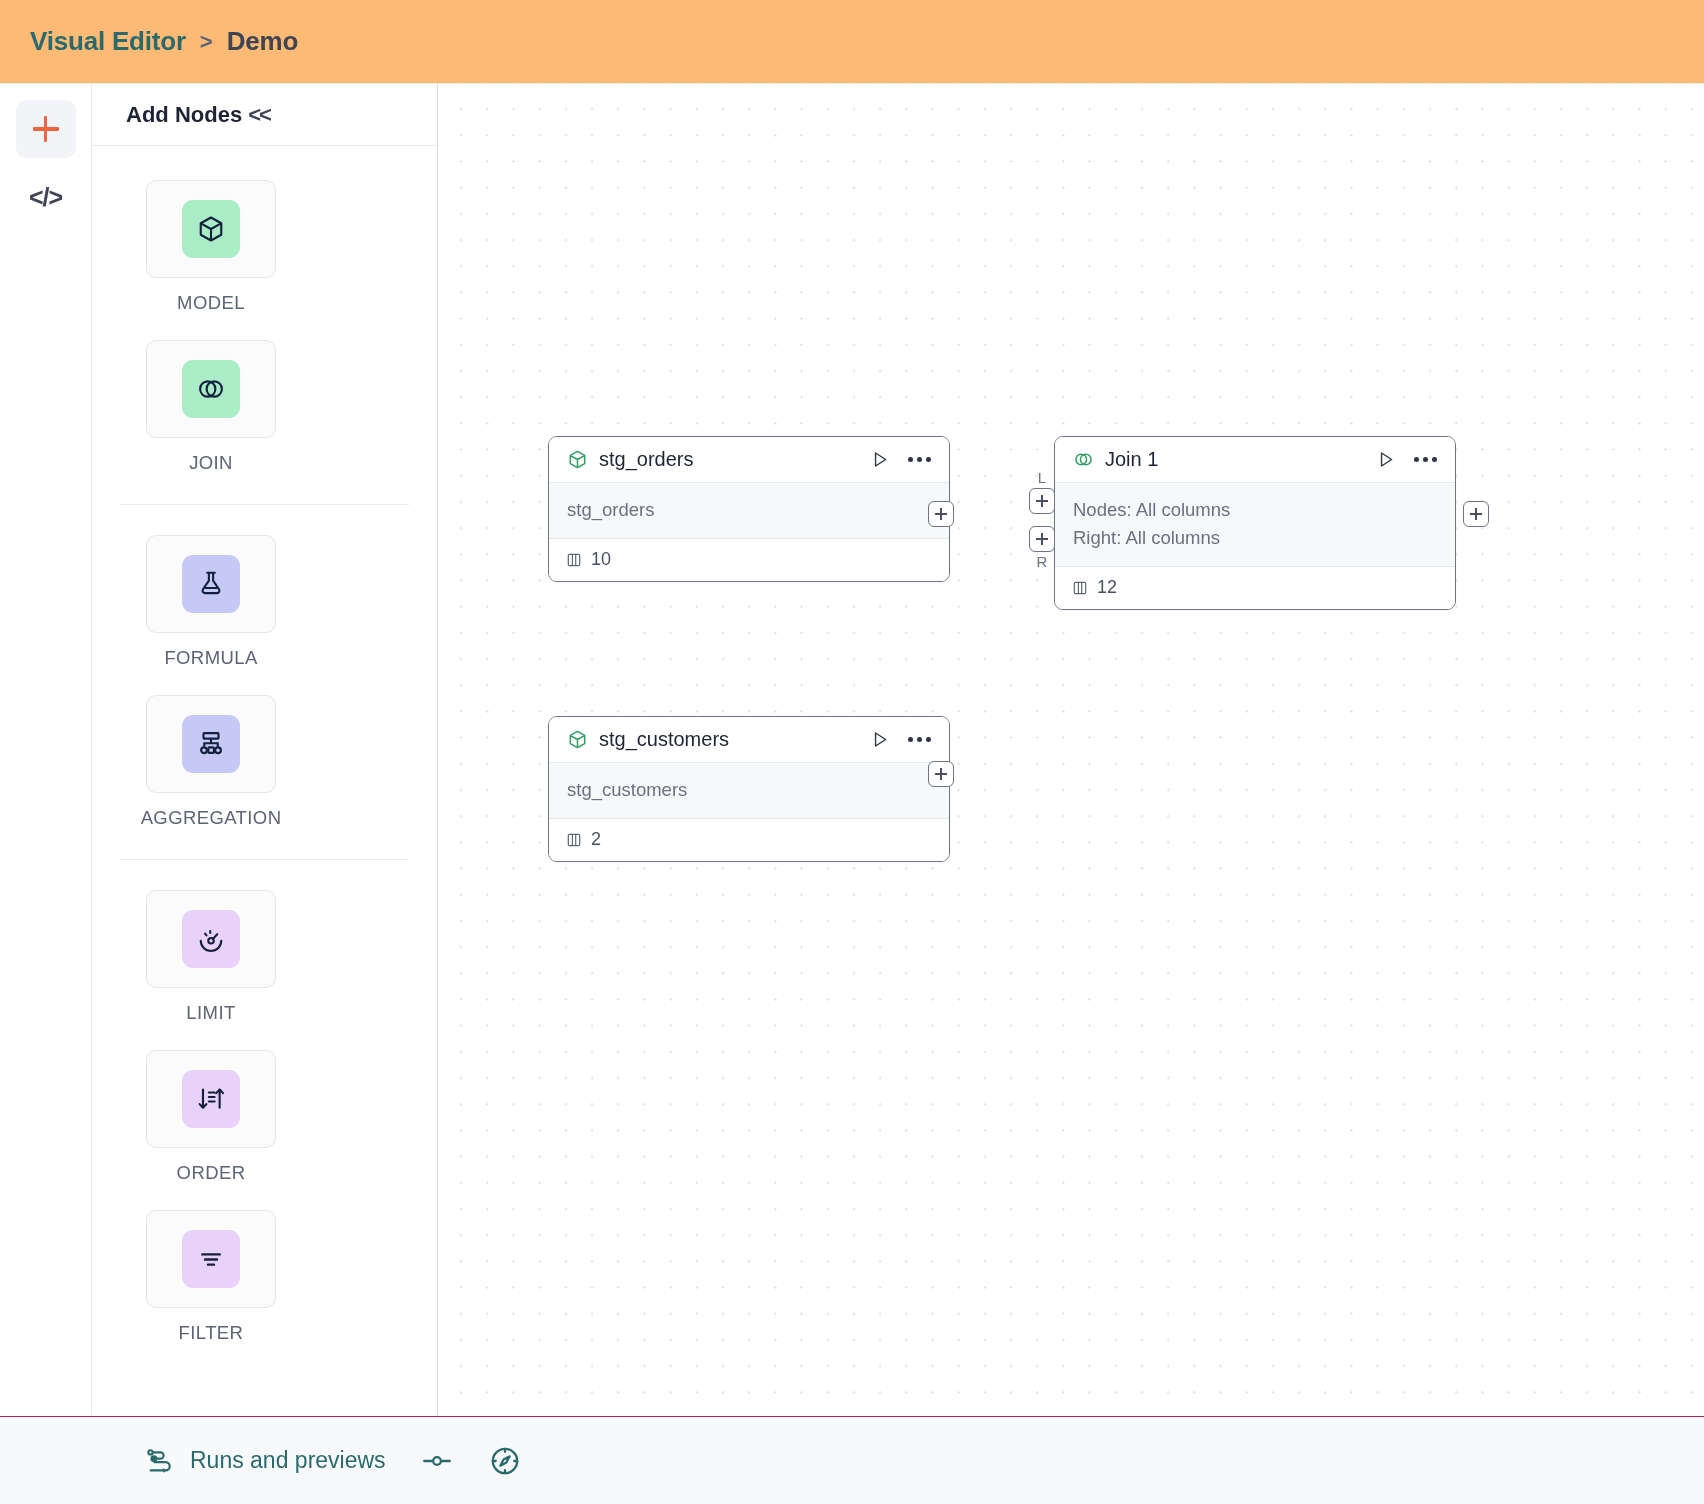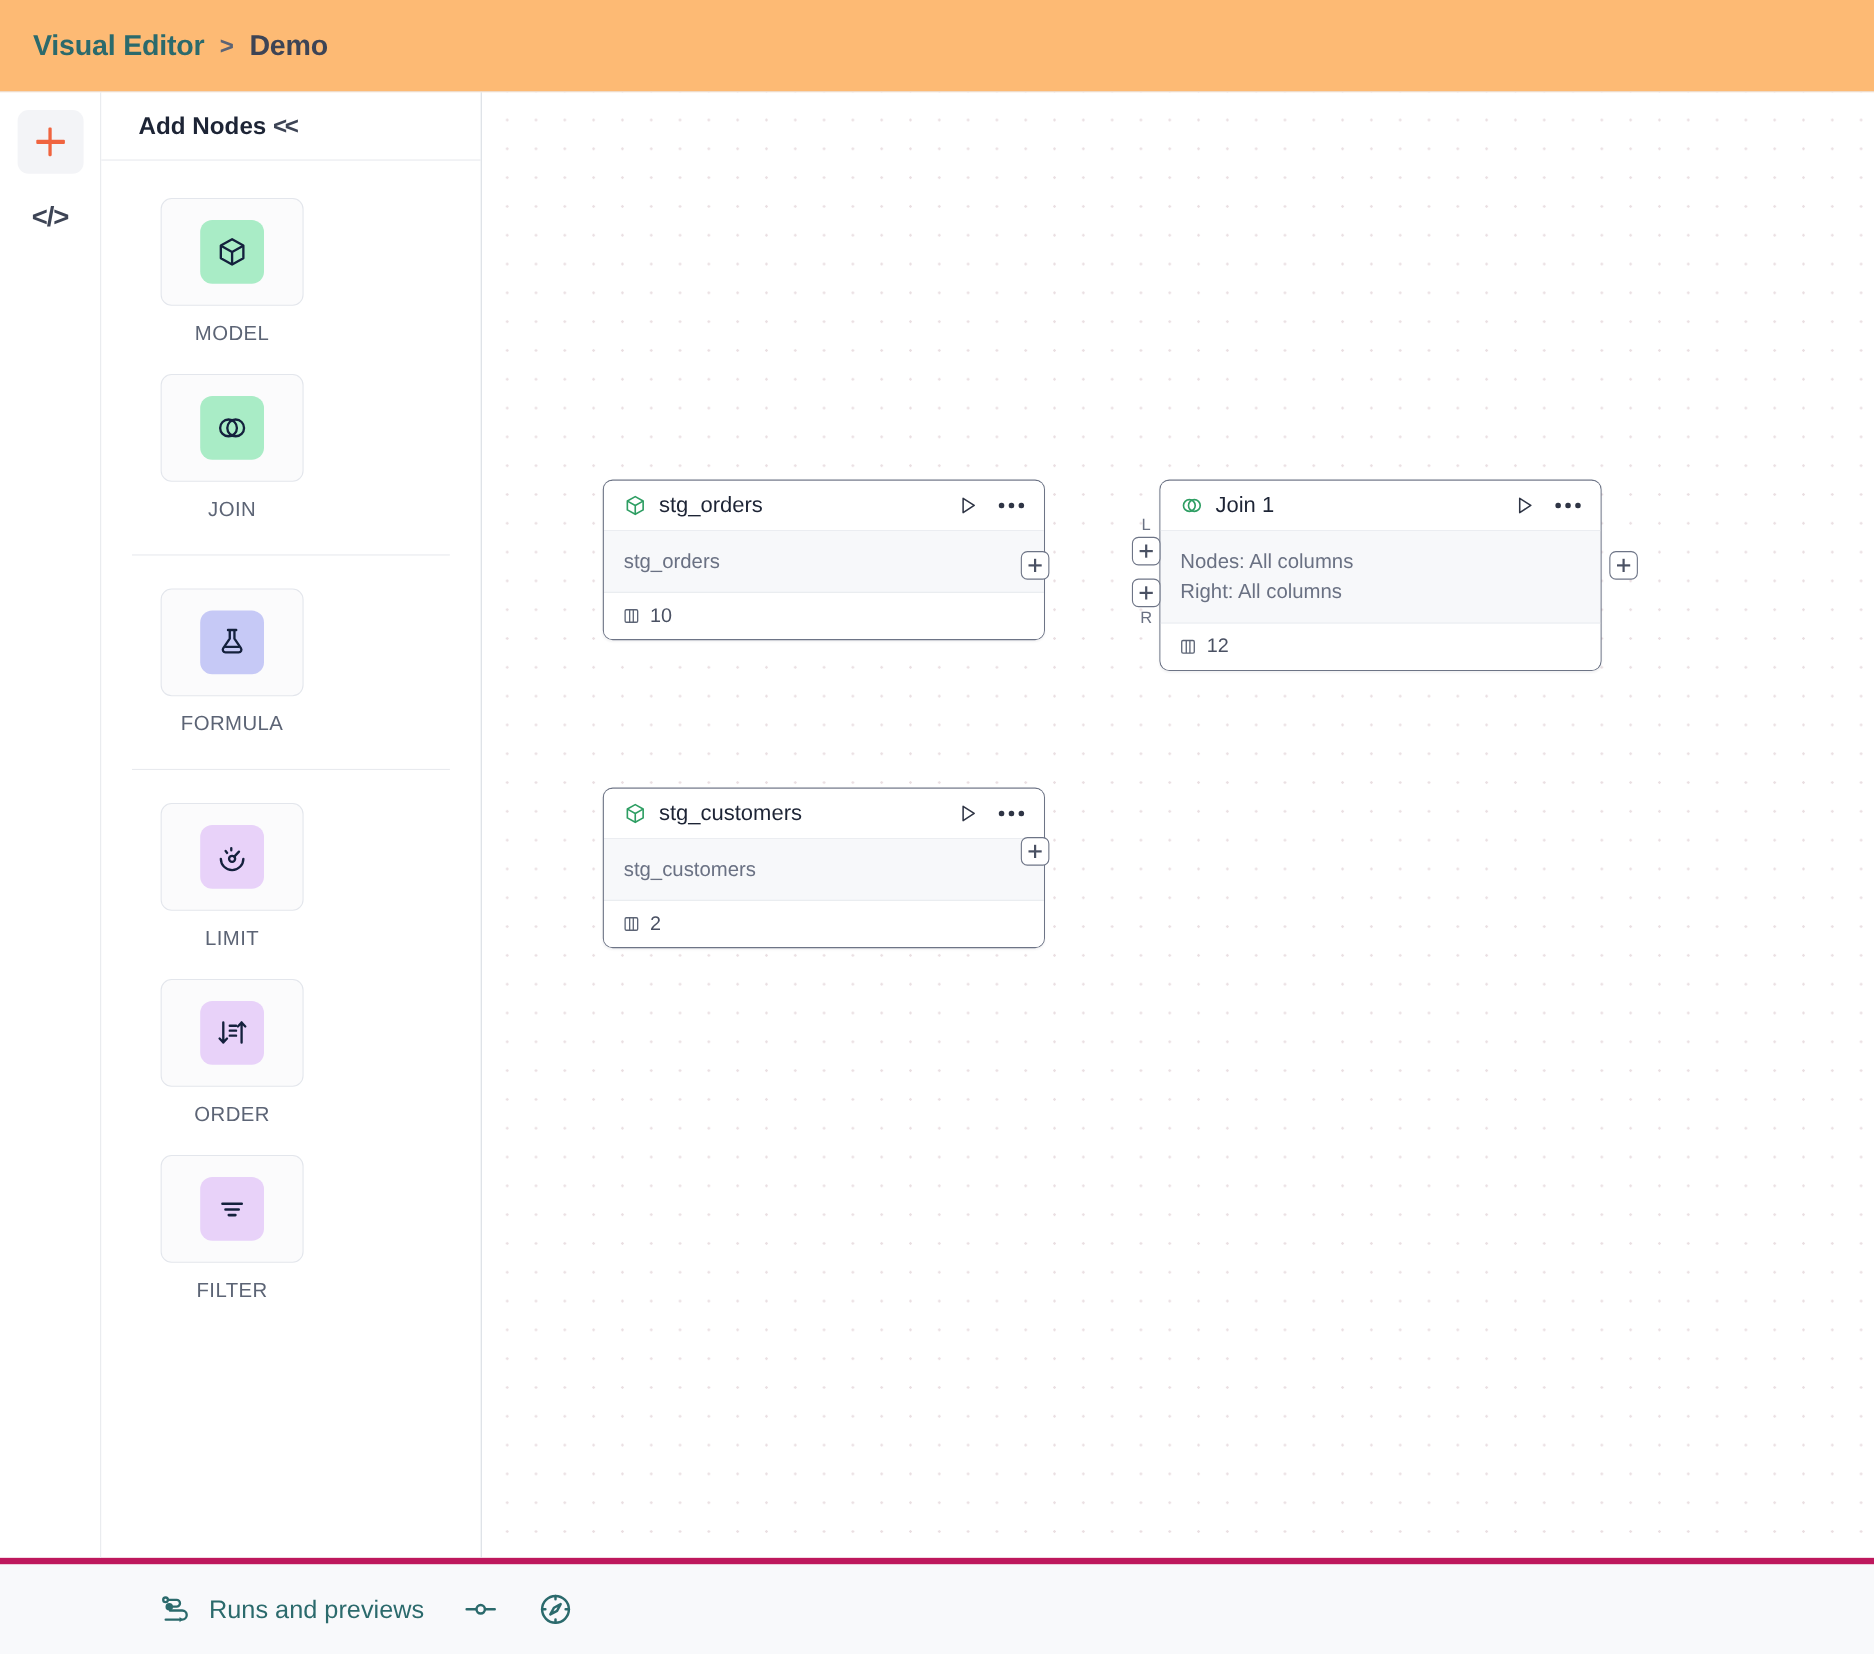--- a/index.html
+++ b/index.html
@@ -152,21 +152,21 @@
   .handle::after  { height: 12px; width: 1.9px; }
   .handle-lbl {
     position: absolute; font-size: 15px; color: #6a7183; z-index: 4;
     width: 26px; text-align: center;
   }
 
   
   .bottombar {
     height: 88px; flex: 0 0 88px;
     background: #f8f9fb;
-    border-top: 6px solid #be185d;
+    border-top: 1px solid #be185d;
     display: flex; align-items: center;
     padding-left: 92px;
   }
   .bb-inner { display: flex; align-items: center; gap: 34px; padding-left: 52px; }
   .bb-runs { display: flex; align-items: center; gap: 16px; cursor: pointer; }
   .bb-label { font-size: 23px; color: #2b6a6c; font-weight: 500; }
 </style>
 </head>
 <body>
 
@@ -237,20 +237,34 @@
                 <div class="tile-inner tile-indigo">
                   <svg width="30" height="30" viewBox="0 0 24 24" fill="none" stroke="#14213d" stroke-width="1.7" stroke-linejoin="round" stroke-linecap="round">
                     <path d="M9 3h6M10.3 3v6.3L5.6 16.2c-.9 1.3 0 3.1 1.6 3.1h9.6c1.6 0 2.5-1.8 1.6-3.1l-4.7-6.9V3"></path>
                     <path d="M7.3 15.2h9.4"></path>
                   </svg>
                 </div>
               </div>
               <span class="palette-label">FORMULA</span>
             </div>
 
+            <div class="palette-item">
+              <div class="palette-tile">
+                <div class="tile-inner tile-indigo">
+                  <svg width="30" height="30" viewBox="0 0 24 24" fill="none" stroke="#14213d" stroke-width="1.7">
+                    <rect x="6" y="3.3" width="12" height="4.4" rx="0.6"></rect>
+                    <path d="M12 7.8v3.4M6.6 14.2v-2.8h10.8v2.8"></path>
+                    <circle cx="6.4" cy="17" r="2.3"></circle>
+                    <rect x="9.9" y="14.7" width="4.4" height="4.4" rx="0.6"></rect>
+                    <circle cx="17.6" cy="17" r="2.3"></circle>
+                  </svg>
+                </div>
+              </div>
+              <span class="palette-label">AGGREGATION</span>
+            </div>
           </div>
         </div>
 
         <div class="group-div"></div>
 
         <div class="node-group">
           <div class="node-grid">
             <div class="palette-item">
               <div class="palette-tile">
                 <div class="tile-inner tile-violet">

